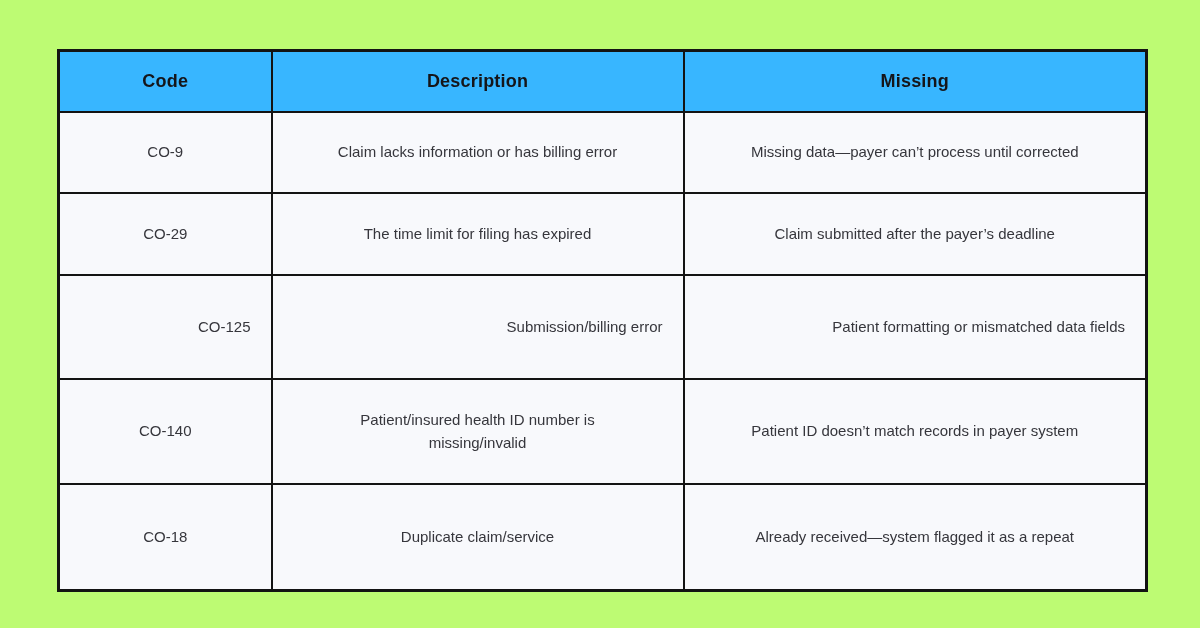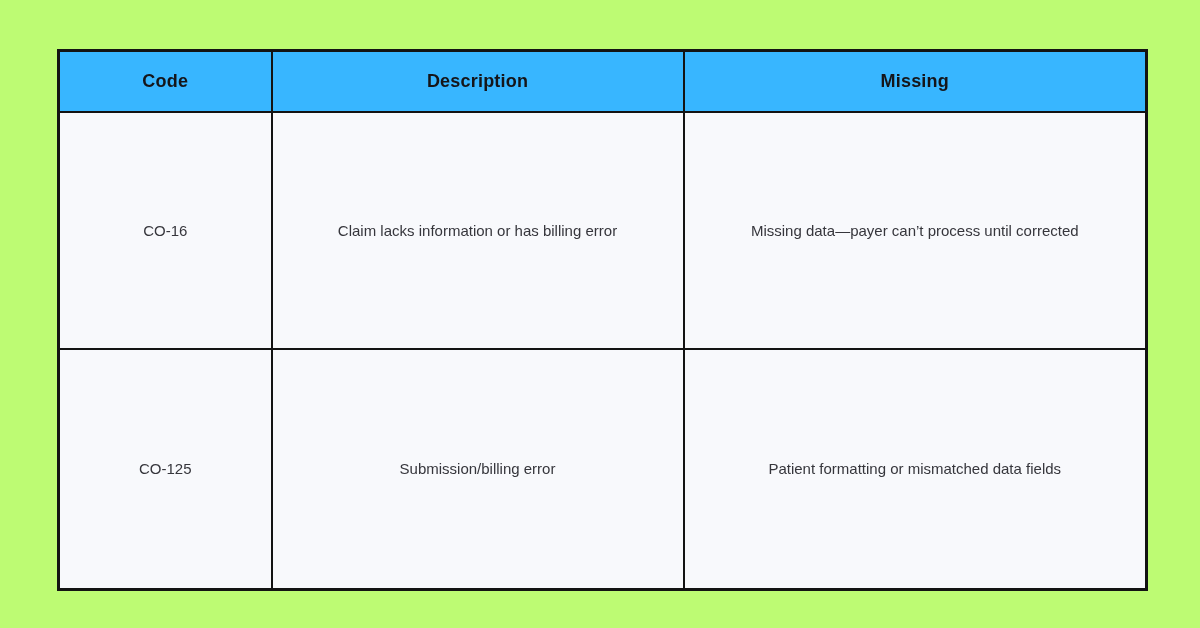--- a/index.html
+++ b/index.html
@@ -43,21 +43,21 @@
   table.codes tbody td {
     background: #F8F9FC;
     color: #36363C;
     font-size: 15px;
     line-height: 1.55;
     padding: 8px 20px;
   }
   
   tbody tr:nth-child(1) td { height: 81px; }
   tbody tr:nth-child(2) td { height: 82px; }
-  tbody tr:nth-child(3) td { height: 104px; }
+  tbody tr:nth-child(3) td { height: 104px; text-align: right; }
   tbody tr:nth-child(4) td { height: 105px; }
   tbody tr:nth-child(5) td { height: 107px; }
   
   td.col-description span {
     display: inline-block;
     max-width: 310px;
   }
 </style>
 </head>
 <body>
@@ -71,24 +71,39 @@
     </colgroup>
     <thead>
       <tr>
         <th>Code</th>
         <th>Description</th>
         <th>Missing</th>
       </tr>
     </thead>
     <tbody>
       <tr>
-        <td class="col-code">CO-16</td>
+        <td class="col-code">CO-9</td>
         <td class="col-description"><span>Claim lacks information or has billing error</span></td>
         <td class="col-meaning">Missing data—payer can’t process until corrected</td>
+      </tr>
+      <tr>
+        <td class="col-code">CO-29</td>
+        <td class="col-description"><span>The time limit for filing has expired</span></td>
+        <td class="col-meaning">Claim submitted after the payer’s deadline</td>
       </tr>
       <tr>
         <td class="col-code">CO-125</td>
         <td class="col-description"><span>Submission/billing error</span></td>
         <td class="col-meaning">Patient formatting or mismatched data fields</td>
       </tr>
+      <tr>
+        <td class="col-code">CO-140</td>
+        <td class="col-description"><span>Patient/insured health ID number is missing/invalid</span></td>
+        <td class="col-meaning">Patient ID doesn’t match records in payer system</td>
+      </tr>
+      <tr>
+        <td class="col-code">CO-18</td>
+        <td class="col-description"><span>Duplicate claim/service</span></td>
+        <td class="col-meaning">Already received—system flagged it as a repeat</td>
+      </tr>
     </tbody>
   </table>
 </div>
 
 </body></html>

